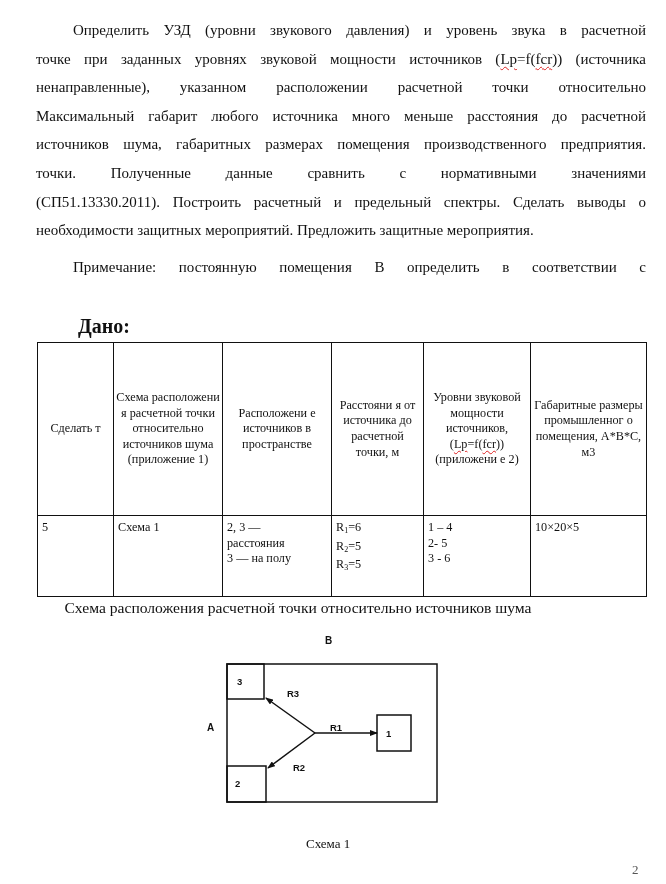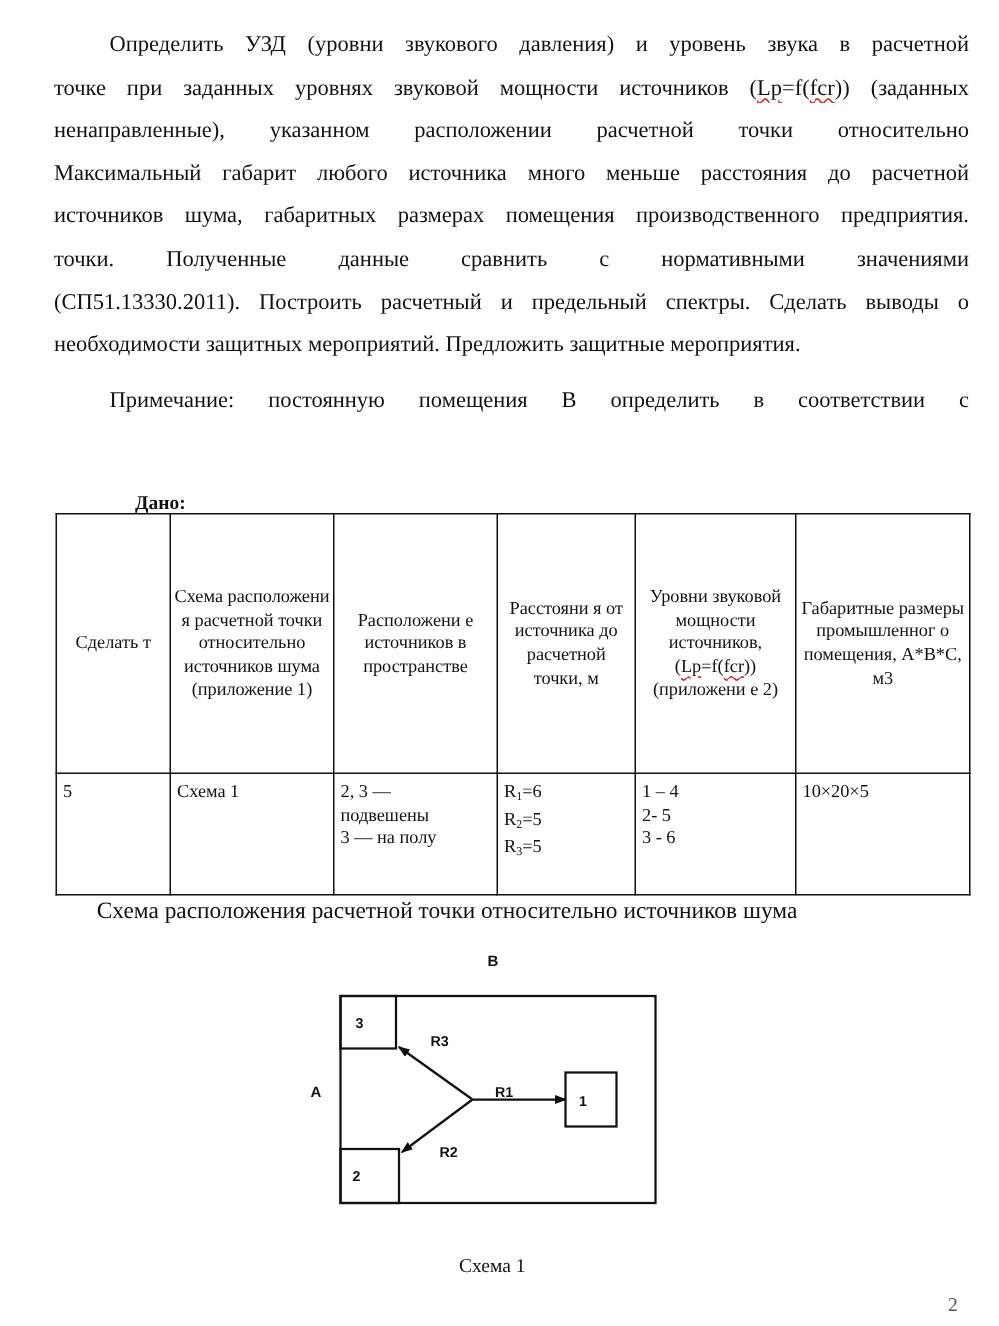--- a/index.html
+++ b/index.html
@@ -17,21 +17,21 @@
   .para .indent { display: inline-block; width: 37px; }
   .squig {
     text-decoration: underline wavy #d22;
     text-decoration-thickness: 1px;
     text-underline-offset: 2px;
   }
   .line { display: block; text-align: justify; text-align-last: justify; }
   .line.last { text-align-last: left; }
   .given {
     position: absolute; left: 74px; top: 311px;
-    font-size: 13px; font-weight: bold; margin: 16px;
+    font-size: 20px; font-weight: bold; margin: 4px;
   }
   table.data {
     position: absolute; left: 37px; top: 342px;
     border-collapse: collapse;
     font-size: 12.2px; line-height: 15.6px;
   }
   table.data td {
     border: 1.5px solid #111;
     padding: 0 2px;
     vertical-align: middle;
@@ -52,21 +52,21 @@
   .page-num {
     position: absolute; left: 632px; top: 862px;
     font-size: 13px; color: #555; margin: 0;
   }
 </style>
 </head>
 <body>
 
 <div class="para" style="top:16px;">
   <span class="line"><span class="indent"></span><span>Определить УЗД (уровни звукового давления) и уровень звука в расчетной</span></span>
-  <span class="line"><span>точке при заданных уровнях звуковой мощности источников (</span><span class="squig">Lp</span><span>=f(</span><span class="squig">fcr</span><span>)) (заданных</span></span>
+  <span class="line"><span>точке при заданных уровнях звуковой мощности источников (</span><span class="squig">Lp</span><span>=f(</span><span class="squig">fcr</span><span>)) (источника</span></span>
   <span class="line">ненаправленные), указанном расположении расчетной точки относительно</span>
   <span class="line">Максимальный габарит любого источника много меньше расстояния до расчетной</span>
   <span class="line">источников шума, габаритных размерах помещения производственного предприятия.</span>
   <span class="line">точки. Полученные данные сравнить с нормативными значениями</span>
   <span class="line">(СП51.13330.2011). Построить расчетный и предельный спектры. Сделать выводы о</span>
   <span class="line last">необходимости защитных мероприятий. Предложить защитные мероприятия.</span>
 </div>
 
 <div class="para" style="top:253px;">
   <span class="line"><span class="indent"></span><span>Примечание: постоянную помещения В определить в соответствии с</span></span>
@@ -90,21 +90,21 @@
     <td>Расположени е источников в пространстве</td>
     <td>Расстояни я от источника до расчетной точки, м</td>
     <td><span>Уровни звуковой мощности источников, (</span><span class="squig">Lp</span><span>=f(</span><span class="squig">fcr</span><span>)) (приложени е 2)</span></td>
     <td>Габаритные размеры промышленног о помещения, А*В*С, м3</td>
   </tr>
   <tr class="row">
     <td>5</td>
     <td>Схема 1</td>
     <td>
       <div>2, 3 —</div>
-      <div>подвешены</div>
+      <div>расстояния</div>
       <div>3 — на полу</div>
     </td>
     <td>
       <div><span>R</span><span class="sub">1</span><span>=6</span></div>
       <div><span>R</span><span class="sub">2</span><span>=5</span></div>
       <div><span>R</span><span class="sub">3</span><span>=5</span></div>
     </td>
     <td>
       <div>1 – 4</div>
       <div>2- 5</div>

